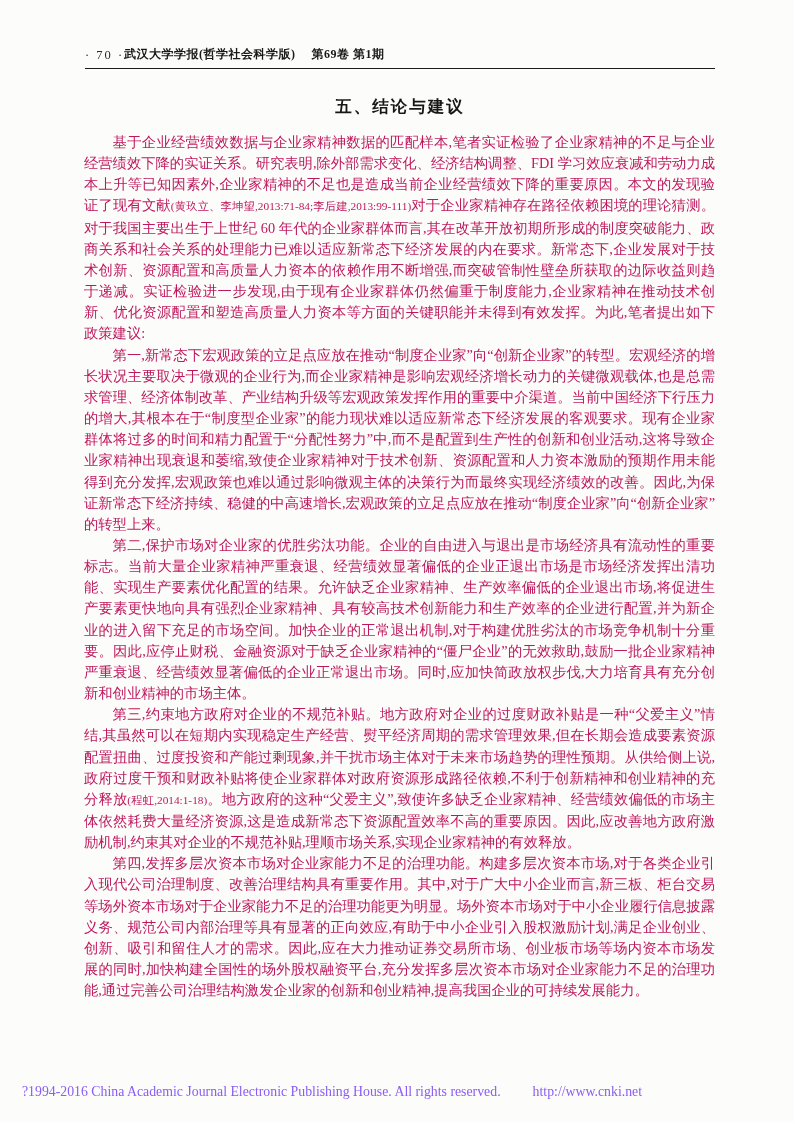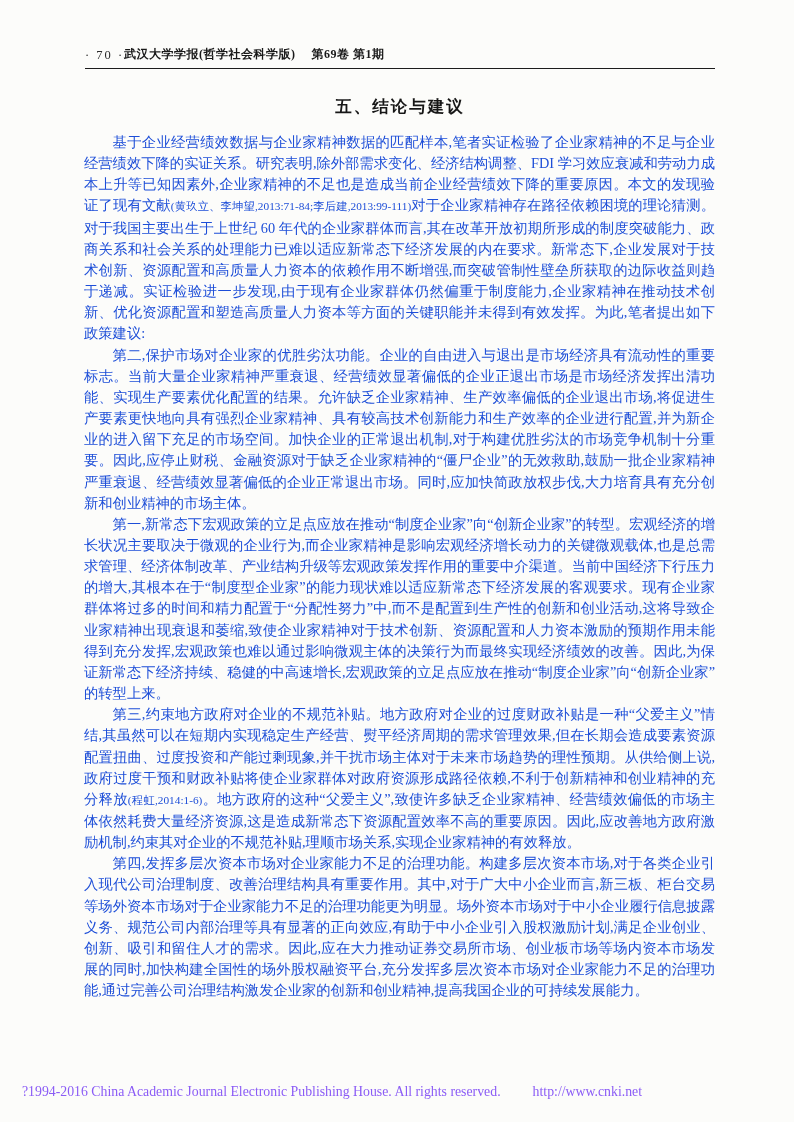--- a/index.html
+++ b/index.html
@@ -22,21 +22,21 @@
   .rule{width:630px;margin:5px 0 0 85px;border-top:1.7px solid #1c1c1c;}
   .section-title{
     width:630px;margin:27px 0 0 85px;
     text-align:center;
     font-size:16.5px;font-weight:bold;letter-spacing:2px;color:#161616;
   }
   .article{
     width:631px;margin:14px 0 0 84px;
     font-size:14.3px;line-height:21.15px;
     text-align:justify;
-    color:#1d4ed8;
+    color:#be185d;
   }
   .article p{margin:0;padding:0;text-indent:2em;}
   .cite{font-size:11.3px;letter-spacing:0;}
   .footer{
     position:absolute;left:22px;bottom:22px;
     font-size:13.8px;color:#8b5cf6;
     white-space:nowrap;
   }
   .footer .url{margin-left:32px;}
 </style>
@@ -49,23 +49,23 @@
     <span class="page-num">· 70 ·</span>
     <span class="hdr-right"><span>武汉大学学报(哲学社会科学版)</span><span class="vol">第69卷 第1期</span></span>
   </div>
 
   <div class="rule"></div>
 
   <h2 class="section-title">五、结论与建议</h2>
 
   <div class="article">
     <p><span>基于企业经营绩效数据与企业家精神数据的匹配样本,笔者实证检验了企业家精神的不足与企业经营绩效下降的实证关系。研究表明,除外部需求变化、经济结构调整、FDI 学习效应衰减和劳动力成本上升等已知因素外,企业家精神的不足也是造成当前企业经营绩效下降的重要原因。本文的发现验证了现有文献</span><span class="cite">(黄玖立、李坤望,2013:71-84;李后建,2013:99-111)</span><span>对于企业家精神存在路径依赖困境的理论猜测。对于我国主要出生于上世纪 60 年代的企业家群体而言,其在改革开放初期所形成的制度突破能力、政商关系和社会关系的处理能力已难以适应新常态下经济发展的内在要求。新常态下,企业发展对于技术创新、资源配置和高质量人力资本的依赖作用不断增强,而突破管制性壁垒所获取的边际收益则趋于递减。实证检验进一步发现,由于现有企业家群体仍然偏重于制度能力,企业家精神在推动技术创新、优化资源配置和塑造高质量人力资本等方面的关键职能并未得到有效发挥。为此,笔者提出如下政策建议:</span></p>
+    <p><span>第一,新常态下宏观政策的立足点应放在推动“制度企业家”向“创新企业家”的转型。宏观经济的增长状况主要取决于微观的企业行为,而企业家精神是影响宏观经济增长动力的关键微观载体,也是总需求管理、经济体制改革、产业结构升级等宏观政策发挥作用的重要中介渠道。当前中国经济下行压力的增大,其根本在于“制度型企业家”的能力现状难以适应新常态下经济发展的客观要求。现有企业家群体将过多的时间和精力配置于“分配性努力”中,而不是配置到生产性的创新和创业活动,这将导致企业家精神出现衰退和萎缩,致使企业家精神对于技术创新、资源配置和人力资本激励的预期作用未能得到充分发挥,宏观政策也难以通过影响微观主体的决策行为而最终实现经济绩效的改善。因此,为保证新常态下经济持续、稳健的中高速增长,宏观政策的立足点应放在推动“制度企业家”向“创新企业家”的转型上来。</span></p>
     <p><span>第二,保护市场对企业家的优胜劣汰功能。企业的自由进入与退出是市场经济具有流动性的重要标志。当前大量企业家精神严重衰退、经营绩效显著偏低的企业正退出市场是市场经济发挥出清功能、实现生产要素优化配置的结果。允许缺乏企业家精神、生产效率偏低的企业退出市场,将促进生产要素更快地向具有强烈企业家精神、具有较高技术创新能力和生产效率的企业进行配置,并为新企业的进入留下充足的市场空间。加快企业的正常退出机制,对于构建优胜劣汰的市场竞争机制十分重要。因此,应停止财税、金融资源对于缺乏企业家精神的“僵尸企业”的无效救助,鼓励一批企业家精神严重衰退、经营绩效显著偏低的企业正常退出市场。同时,应加快简政放权步伐,大力培育具有充分创新和创业精神的市场主体。</span></p>
-    <p><span>第一,新常态下宏观政策的立足点应放在推动“制度企业家”向“创新企业家”的转型。宏观经济的增长状况主要取决于微观的企业行为,而企业家精神是影响宏观经济增长动力的关键微观载体,也是总需求管理、经济体制改革、产业结构升级等宏观政策发挥作用的重要中介渠道。当前中国经济下行压力的增大,其根本在于“制度型企业家”的能力现状难以适应新常态下经济发展的客观要求。现有企业家群体将过多的时间和精力配置于“分配性努力”中,而不是配置到生产性的创新和创业活动,这将导致企业家精神出现衰退和萎缩,致使企业家精神对于技术创新、资源配置和人力资本激励的预期作用未能得到充分发挥,宏观政策也难以通过影响微观主体的决策行为而最终实现经济绩效的改善。因此,为保证新常态下经济持续、稳健的中高速增长,宏观政策的立足点应放在推动“制度企业家”向“创新企业家”的转型上来。</span></p>
-    <p><span>第三,约束地方政府对企业的不规范补贴。地方政府对企业的过度财政补贴是一种“父爱主义”情结,其虽然可以在短期内实现稳定生产经营、熨平经济周期的需求管理效果,但在长期会造成要素资源配置扭曲、过度投资和产能过剩现象,并干扰市场主体对于未来市场趋势的理性预期。从供给侧上说,政府过度干预和财政补贴将使企业家群体对政府资源形成路径依赖,不利于创新精神和创业精神的充分释放</span><span class="cite">(程虹,2014:1-6)</span><span>。地方政府的这种“父爱主义”,致使许多缺乏企业家精神、经营绩效偏低的市场主体依然耗费大量经济资源,这是造成新常态下资源配置效率不高的重要原因。因此,应改善地方政府激励机制,约束其对企业的不规范补贴,理顺市场关系,实现企业家精神的有效释放。</span></p>
+    <p><span>第三,约束地方政府对企业的不规范补贴。地方政府对企业的过度财政补贴是一种“父爱主义”情结,其虽然可以在短期内实现稳定生产经营、熨平经济周期的需求管理效果,但在长期会造成要素资源配置扭曲、过度投资和产能过剩现象,并干扰市场主体对于未来市场趋势的理性预期。从供给侧上说,政府过度干预和财政补贴将使企业家群体对政府资源形成路径依赖,不利于创新精神和创业精神的充分释放</span><span class="cite">(程虹,2014:1-18)</span><span>。地方政府的这种“父爱主义”,致使许多缺乏企业家精神、经营绩效偏低的市场主体依然耗费大量经济资源,这是造成新常态下资源配置效率不高的重要原因。因此,应改善地方政府激励机制,约束其对企业的不规范补贴,理顺市场关系,实现企业家精神的有效释放。</span></p>
     <p><span>第四,发挥多层次资本市场对企业家能力不足的治理功能。构建多层次资本市场,对于各类企业引入现代公司治理制度、改善治理结构具有重要作用。其中,对于广大中小企业而言,新三板、柜台交易等场外资本市场对于企业家能力不足的治理功能更为明显。场外资本市场对于中小企业履行信息披露义务、规范公司内部治理等具有显著的正向效应,有助于中小企业引入股权激励计划,满足企业创业、创新、吸引和留住人才的需求。因此,应在大力推动证券交易所市场、创业板市场等场内资本市场发展的同时,加快构建全国性的场外股权融资平台,充分发挥多层次资本市场对企业家能力不足的治理功能,通过完善公司治理结构激发企业家的创新和创业精神,提高我国企业的可持续发展能力。</span></p>
   </div>
 
   <div class="footer">
     <span>?1994-2016 China Academic Journal Electronic Publishing House. All rights reserved.</span><span class="url">http://www.cnki.net</span>
   </div>
 
 </div>
 
 </body></html>

